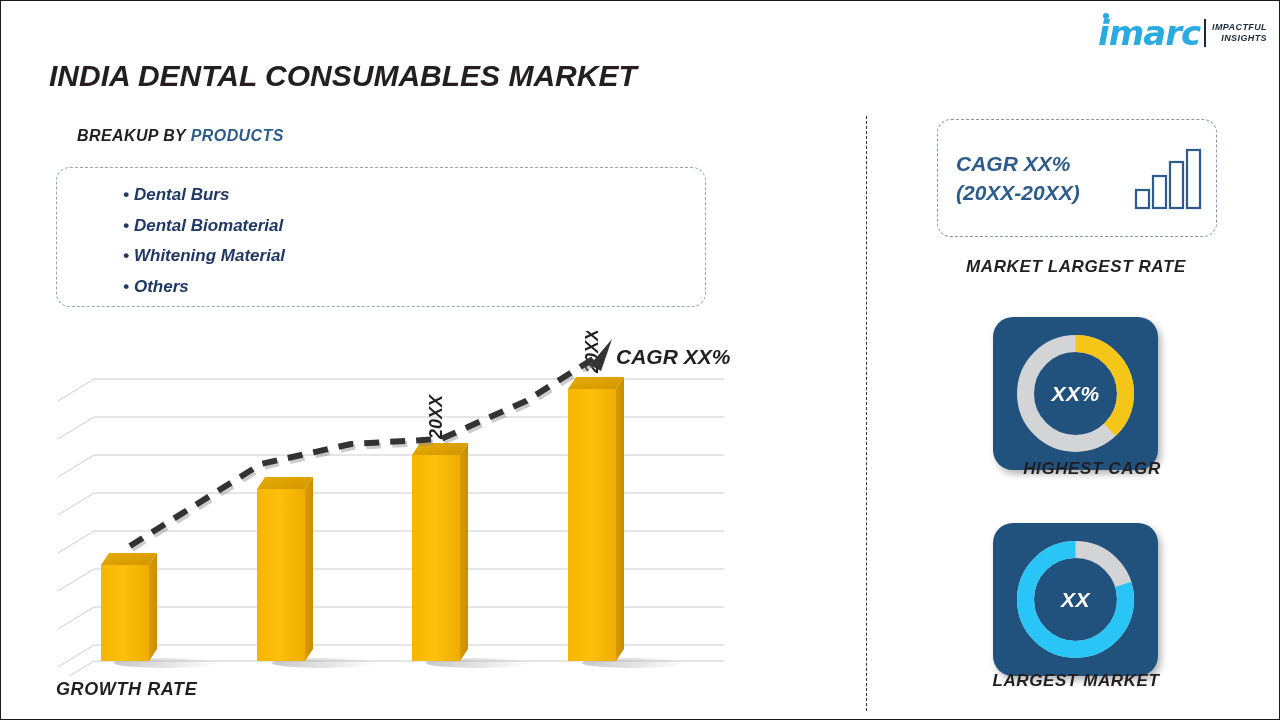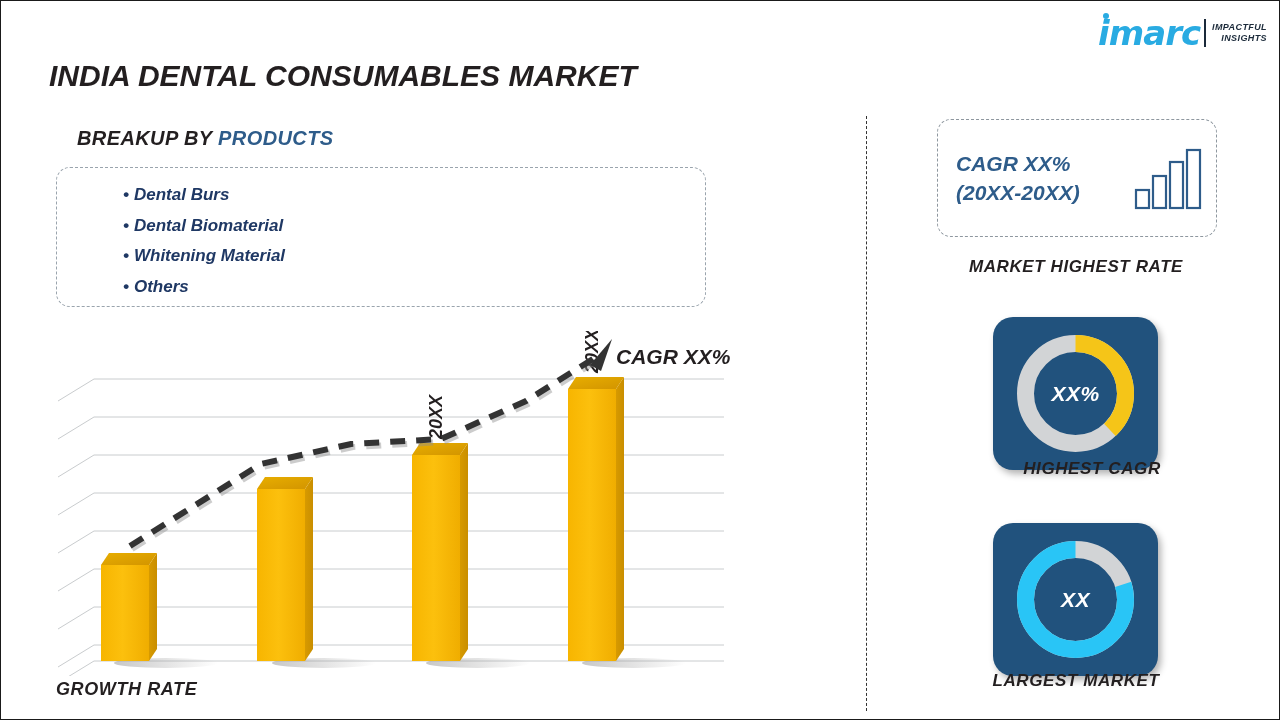--- a/index.html
+++ b/index.html
@@ -74,21 +74,21 @@
     font-weight: 700;
     color: #231f20;
     letter-spacing: 0px;
     font-family: "Liberation Sans", sans-serif;
   }
 
   #breakup-heading {
     position: absolute;
     left: 76px;
     top: 126px;
-    font-size: 20px;
+    font-size: 16px;
     font-weight: 700;
     color: #231f20;
     letter-spacing: 0.4px;
   }
   #breakup-heading .accent { color: #2E5C8A; }
 
   
   #products-box {
     position: absolute;
     left: 55px;
@@ -360,21 +360,21 @@
         <div>(20XX-20XX)</div>
       </div>
       <svg id="cagr-bars-icon" viewBox="0 0 68 62">
         <rect x="2" y="42" width="13" height="18" fill="none" stroke="#2E5C8A" stroke-width="2.2"></rect>
         <rect x="19" y="28" width="13" height="32" fill="none" stroke="#2E5C8A" stroke-width="2.2"></rect>
         <rect x="36" y="14" width="13" height="46" fill="none" stroke="#2E5C8A" stroke-width="2.2"></rect>
         <rect x="53" y="2" width="13" height="58" fill="none" stroke="#2E5C8A" stroke-width="2.2"></rect>
       </svg>
     </div>
 
-    <div class="panel-caption" id="caption-growth">MARKET HIGHEST RATE</div>
+    <div class="panel-caption" id="caption-growth">MARKET LARGEST RATE</div>
 
     <div class="donut-tile" id="tile-highest">
       <svg width="165" height="153" viewBox="0 0 165 153">
         <circle cx="82.5" cy="76.5" r="50" fill="none" stroke="#D2D4D6" stroke-width="17"></circle>
         <circle cx="82.5" cy="76.5" r="50" fill="none" stroke="#F5C518" stroke-width="17" stroke-dasharray="119 195" stroke-dashoffset="0" transform="rotate(-90 82.5 76.5)"></circle>
       </svg>
       <div class="donut-center-text">XX%</div>
     </div>
 
     <div class="panel-caption" id="caption-highest">HIGHEST CAGR</div>

